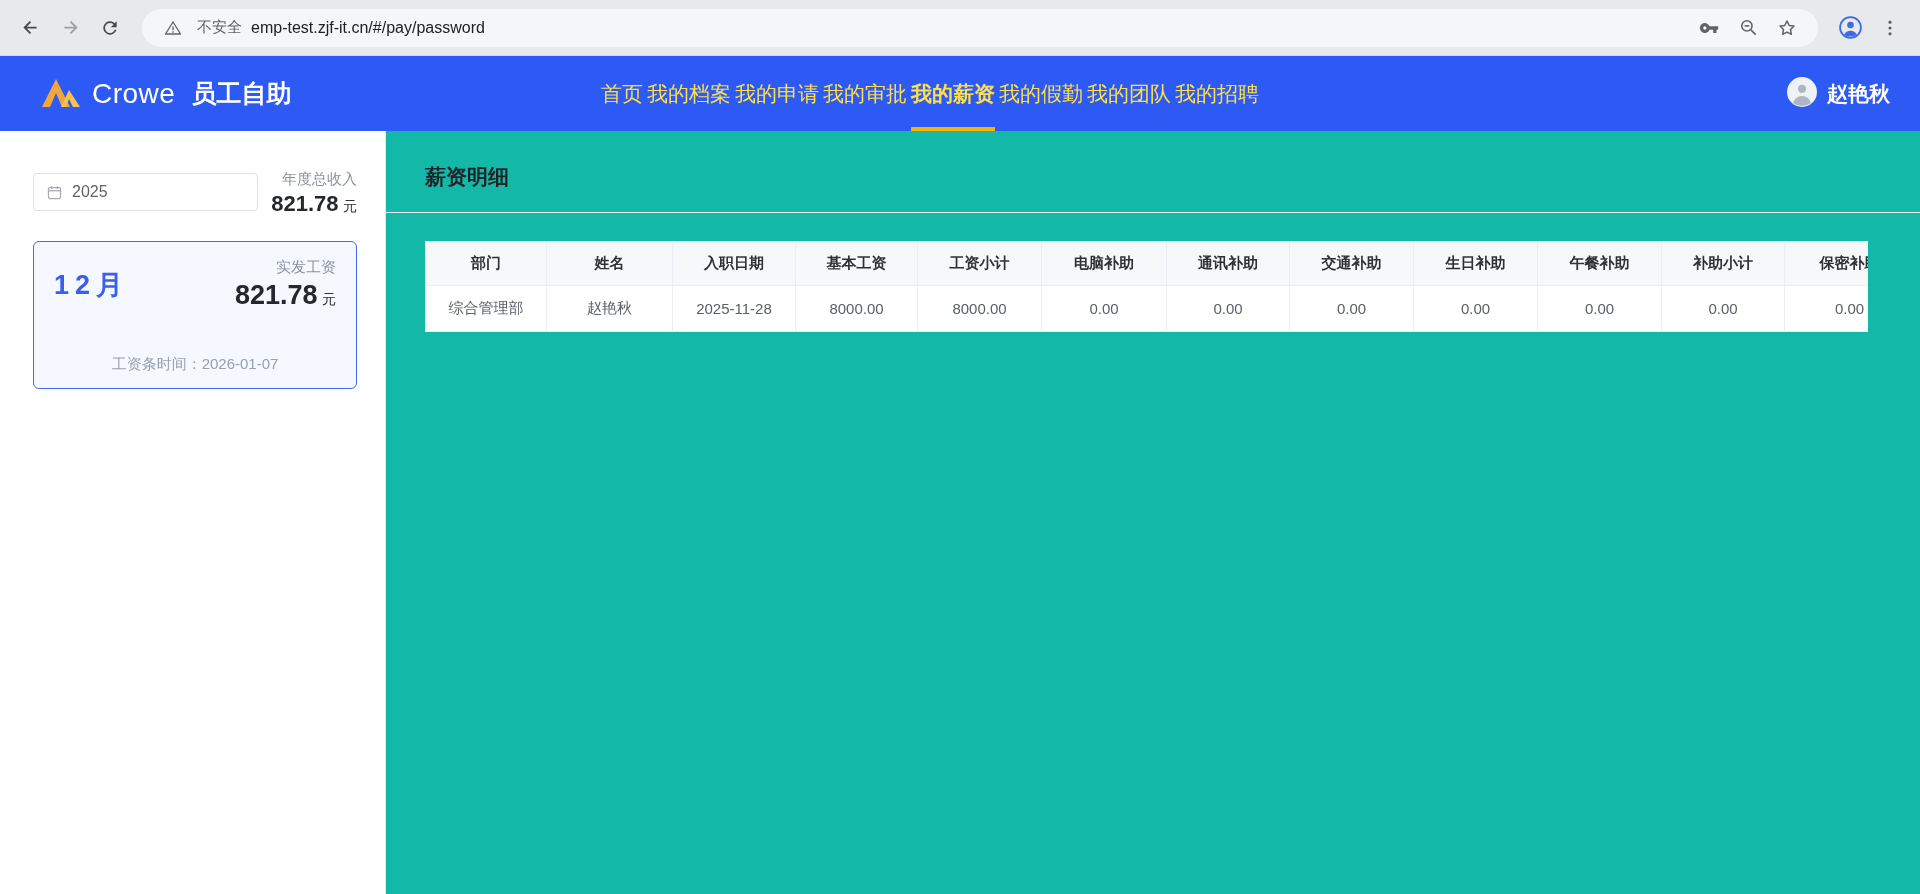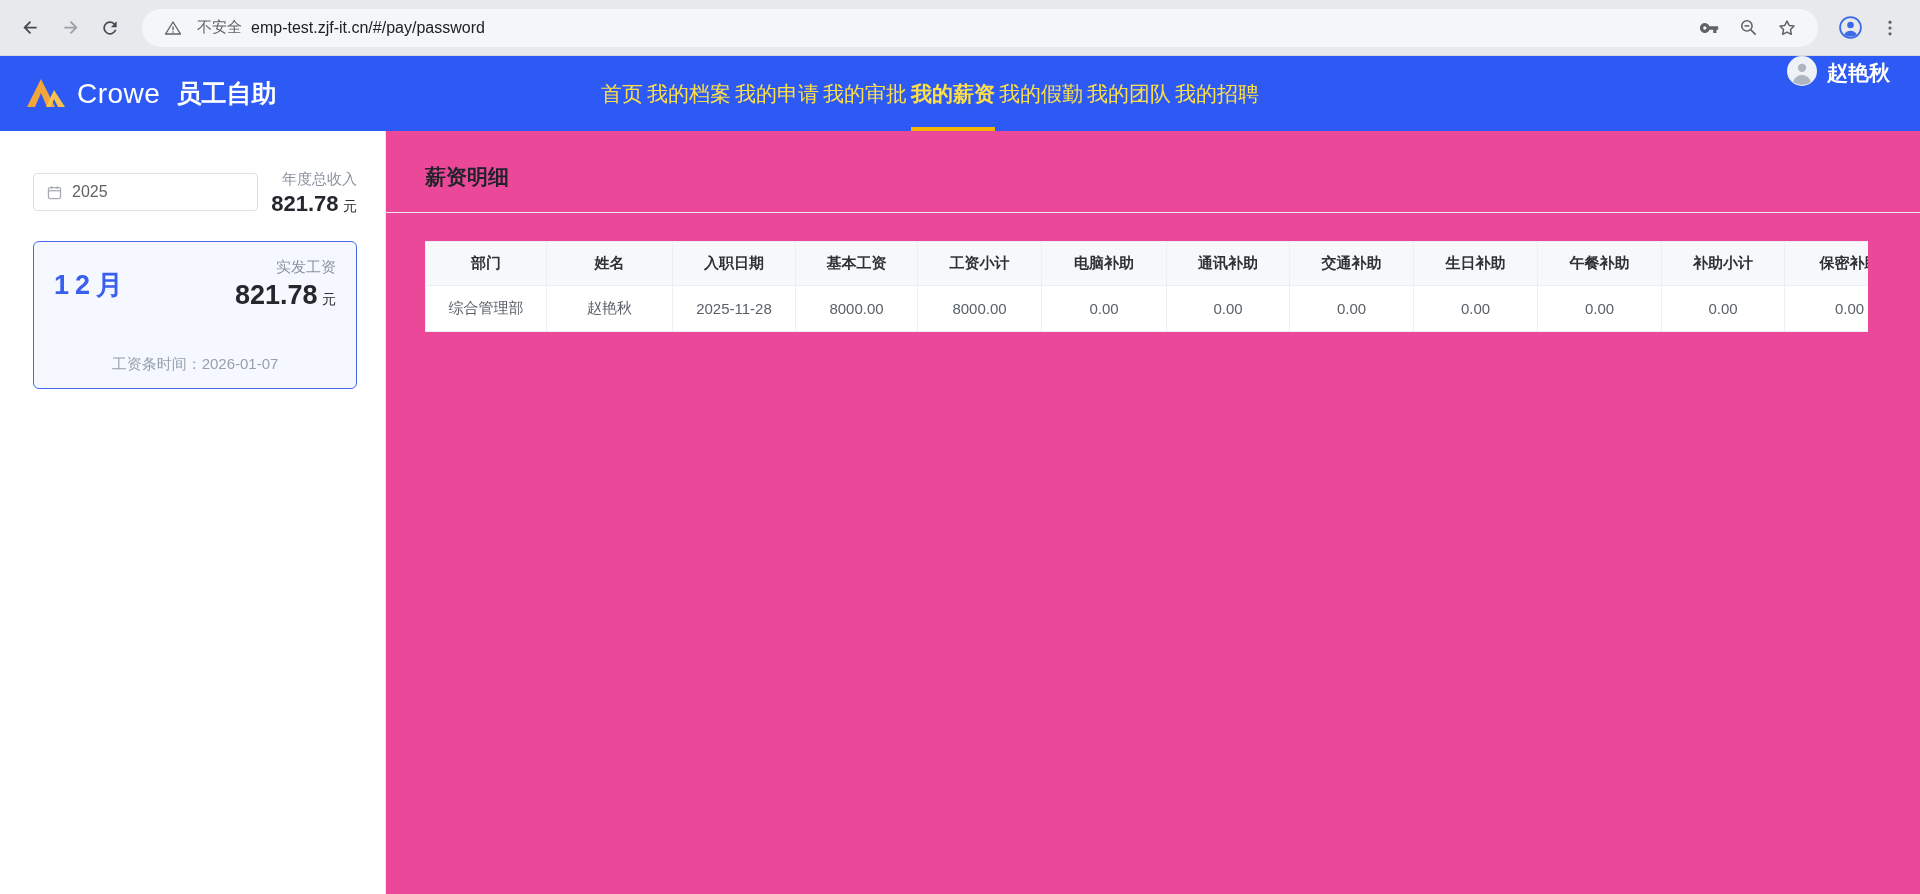--- a/index.html
+++ b/index.html
@@ -13,21 +13,21 @@
     align-items:center; justify-content:center; flex:0 0 auto; cursor:pointer; }
   .omnibox { flex:1; height:38px; background:#f5f6f8; border-radius:19px;
     display:flex; align-items:center; padding:0 16px; margin:0 10px; gap:9px; }
   .sec-label { color:#5f6368; font-size:15px; white-space:nowrap; }
   .url { color:#202124; font-size:16px; flex:1; white-space:nowrap; overflow:hidden; }
   .box-icon { display:flex; align-items:center; justify-content:center; width:30px;
     height:30px; border-radius:50%; cursor:pointer; flex:0 0 auto; }
 
   
   .appbar { height:75px; background:var(--header-blue,#2d5af5); display:flex;
-    padding:0 25px; position:relative; }
+    align-items:center; padding:0 40px; position:relative; }
   .brand { display:flex; align-items:center; gap:10px; }
   .brand-name { color:#fff; font-size:28px; letter-spacing:.5px; }
   .app-title { color:#fff; font-size:25px; font-weight:bold; margin-left:6px; }
   .nav { position:absolute; left:50%; transform:translateX(calc(-50% - 30px));
     display:flex; height:75px; }
   .nav-item { color:#fde047; font-size:21px; line-height:75px; margin:0 2px;
     position:relative; cursor:pointer; white-space:nowrap; }
   .nav-item.active { font-weight:bold; }
   .nav-item.active::after { content:""; position:absolute; left:0; right:0;
     bottom:0; height:4px; background:var(--accent-orange,#f7b500); }
@@ -53,21 +53,21 @@
     display:flex; flex-direction:column; justify-content:space-between; cursor:pointer;gap:8px; }
   .mc-top { display:flex; justify-content:space-between; align-items:center; }
   .mc-month { color:var(--month-blue,#3a5ef0); font-size:27px; font-weight:bold;
     letter-spacing:6px; }
   .mc-paylabel { font-size:15px; color:#8a919f; text-align:right; margin-bottom:3px; }
   .mc-payvalue { text-align:right; }
   .mc-payvalue b { font-size:27px; color:#24272c; }
   .mc-date { text-align:center; color:#97a0ad; font-size:15px; padding-bottom:2px; }
 
   
-  .content { flex:1; overflow:hidden; background:#ec4899; }
+  .content { flex:1; overflow:hidden; background:#14b8a6; }
   .page-title { margin:32px 0 0 39px; font-size:21px; font-weight:600; color:#1f2329; }
   .divider { height:1px; background:#e8eaef; margin-top:21px; }
   .section-title { margin:31px 0 0 39px; font-size:20px; font-weight:600; color:#1f2329; }
   .table-wrap { margin:28px 52px 0 39px; overflow:hidden; }
   table.salary { border-collapse:collapse; table-layout:fixed; width:1489px;
     font-size:15px; }
   table.salary th, table.salary td { border:1px solid #ebeef5; text-align:center;
     white-space:nowrap; overflow:hidden; }
   table.salary thead th { background:var(--table-header-bg,#f7f8fa); height:44px;
     color:#303133; font-weight:bold; }

